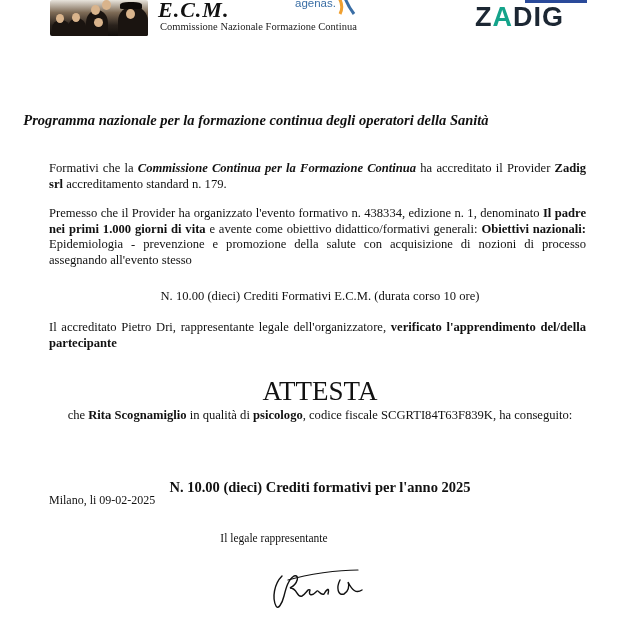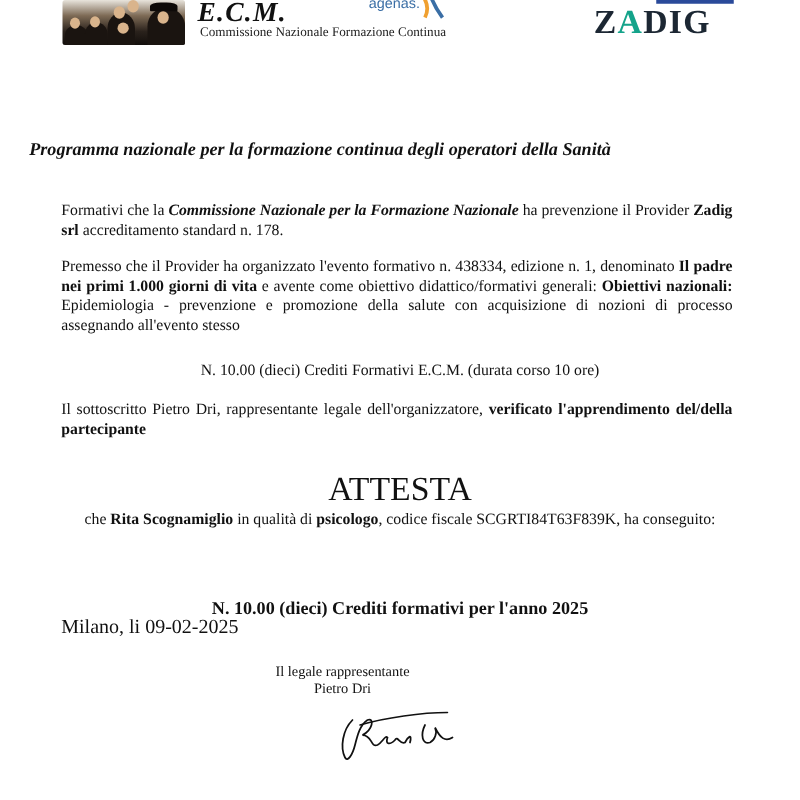--- a/index.html
+++ b/index.html
@@ -7,31 +7,31 @@
   .abs { position:absolute; }
   
   .ecm-img { left:50px; top:0; width:98px; height:36px; background:linear-gradient(180deg,#e8e4dc 0%,#7d6a55 35%,#2a221c 70%,#120e0b 100%); border-radius:2px; overflow:hidden; }
   .ecm-img .fig { position:absolute; bottom:0; border-radius:50% 50% 0 0; background:#1a1410; }
   .ecm-img .face { position:absolute; border-radius:50%; background:#d9b48c; }
   .ecm-title { left:158px; top:-3px; font-style:italic; font-weight:bold; font-size:22px; letter-spacing:1px; color:#111; }
   .ecm-sub { left:160px; top:21px; font-size:10.5px; color:#222; }
   .agenas { left:295px; top:-3px; font-family:"Liberation Sans",sans-serif; font-size:11.5px; color:#3a6ea5; }
   .agenas-mark { left:336px; top:-4px; width:20px; height:20px; }
   .zadig-bar { left:525px; top:0; width:62px; height:3px; background:#2a4a9a; }
-  .zadig { left:475px; top:2px; font-family:Liberation Serif, serif; font-weight:bold; font-size:27px; letter-spacing:1px; color:#1c2733;text-align:center; }
+  .zadig { left:475px; top:2px; font-family:Liberation Sans, sans-serif; font-weight:bold; font-size:27px; letter-spacing:1px; color:#1c2733;text-align:center; }
   .zadig .a { color:#14a38a; }
   
   .title { left:0; width:512px; top:112px; text-align:center; font-style:italic; font-weight:bold; font-size:14.5px; }
   .para { left:49px; width:537px; font-size:12.6px; line-height:15.5px; text-align:justify; }
   .center { left:0; width:640px; text-align:center; }
   .attesta { top:376px; font-weight:normal; font-size:27px; }
   .credits-line { top:289px; font-size:12.6px; }
   .che { top:408px; font-size:12.6px; }
   .credits-big { top:479px; font-weight:bold; font-size:14.5px; }
-  .date { left:49px; top:493px; font-size:16px; }
+  .date { left:49px; top:493px; font-size:12px; }
   .sign { left:0; width:548px; text-align:center; font-size:11.5px; line-height:12.5px; top:532px; }
   .signature { left:268px; top:566px; width:100px; height:50px; }
 </style>
 </head>
 <body>
 
 <div class="abs ecm-img">
   <div class="fig" style="left:2px;width:18px;height:16px;"></div>
   <div class="face" style="left:6px;top:14px;width:8px;height:9px;"></div>
   <div class="fig" style="left:18px;width:18px;height:18px;"></div>
@@ -49,38 +49,37 @@
 <div class="abs agenas">agenas.</div>
 <svg class="abs agenas-mark" viewBox="0 0 20 20">
   <path d="M3 2 Q8 10 4 18" stroke="#f0a030" stroke-width="3" fill="none"></path>
   <path d="M9 2 Q12 10 18 18" stroke="#3a6ea5" stroke-width="3" fill="none"></path>
 </svg>
 <div class="abs zadig-bar"></div>
 <div class="abs zadig"><span>Z</span><span class="a">A</span><span>DIG</span></div>
 
 <div class="abs title">Programma nazionale per la formazione continua degli operatori della Sanità</div>
 
-<div class="abs para" style="top:161px;"><span>Formativi che la </span><i><b>Commissione Nazionale per la Formazione Nazionale</b></i><span> ha prevenzione il Provider </span><b>Zadig srl</b><span> accreditamento standard n. 178.</span></div>
+<div class="abs para" style="top:161px;"><span>Formativi che la </span><i><b>Commissione Continua per la Formazione Continua</b></i><span> ha accreditato il Provider </span><b>Zadig srl</b><span> accreditamento standard n. 179.</span></div>
 
 <div class="abs para" style="top:206px;"><span>Premesso che il Provider ha organizzato l'evento formativo n. 438334, edizione n. 1, denominato </span><b>Il padre nei primi 1.000 giorni di vita</b><span> e avente come obiettivo didattico/formativi generali: </span><b>Obiettivi nazionali:</b><span> Epidemiologia - prevenzione e promozione della salute con acquisizione di nozioni di processo assegnando all'evento stesso</span></div>
 
 <div class="abs center credits-line"><span>N. </span><span>10.00</span><span> (dieci) Crediti Formativi E.C.M. (durata corso 10 ore)</span></div>
 
-<div class="abs para" style="top:320px;"><span>Il sottoscritto Pietro Dri, rappresentante legale dell'organizzatore, </span><b>verificato l'apprendimento del/della partecipante</b></div>
+<div class="abs para" style="top:320px;"><span>Il accreditato Pietro Dri, rappresentante legale dell'organizzatore, </span><b>verificato l'apprendimento del/della partecipante</b></div>
 
 <div class="abs center attesta">ATTESTA</div>
 
 <div class="abs center che"><span>che </span><b>Rita Scognamiglio</b><span> in qualità di </span><b>psicologo</b><span>, codice fiscale SCGRTI84T63F839K, ha conseguito:</span></div>
 
 <div class="abs center credits-big">N. 10.00 (dieci) Crediti formativi per l'anno 2025</div>
 
 <div class="abs date">Milano, li 09-02-2025</div>
 
 <div class="abs sign">
   <div>Il legale rappresentante</div>
-  <div>Pietro Dri</div>
 </div>
 
 <svg class="abs signature" viewBox="0 0 100 50">
   <path d="M14 10 C6 18 4 32 8 40 C10 44 14 38 16 30 C18 22 20 14 26 10 C32 8 30 18 22 22 C30 22 28 32 34 30 C38 28 40 22 42 24 C40 30 44 30 48 26 C50 22 52 30 56 28 C58 24 62 20 60 28" stroke="#111" stroke-width="1.4" fill="none" stroke-linecap="round"></path>
   <path d="M20 14 C40 8 70 4 90 4" stroke="#111" stroke-width="1.2" fill="none" stroke-linecap="round"></path>
   <path d="M72 14 C68 22 70 30 76 28 C80 26 82 20 80 16 C84 24 88 28 94 24" stroke="#111" stroke-width="1.4" fill="none" stroke-linecap="round"></path>
 </svg>
 
 </body></html>

